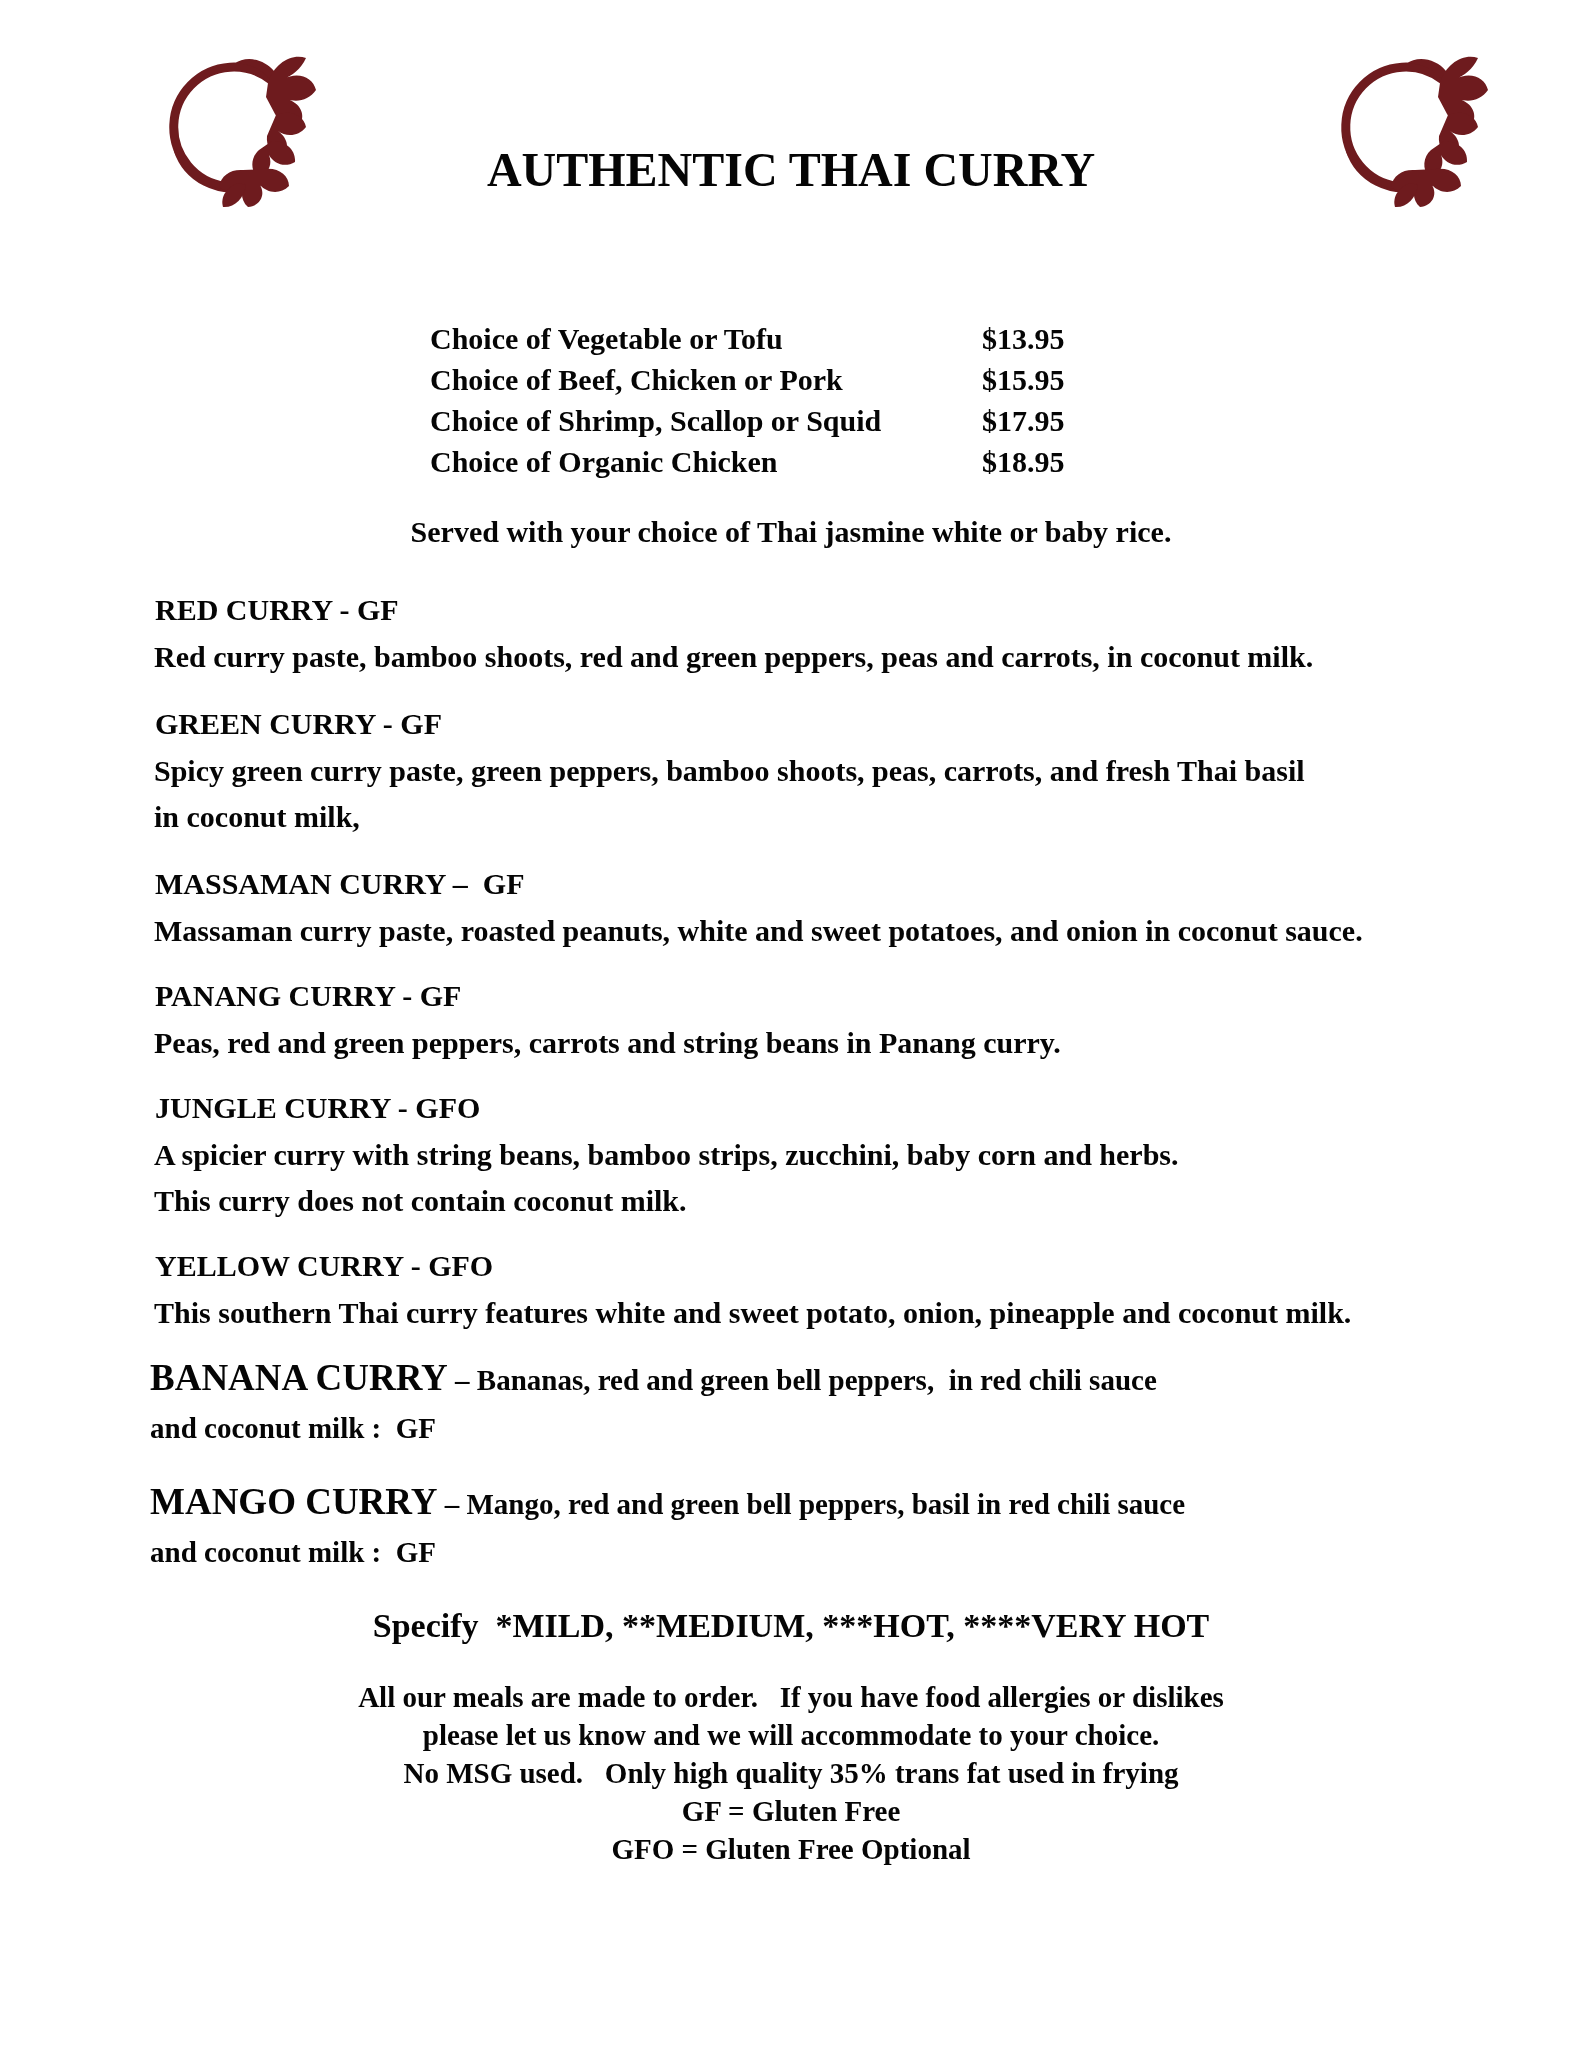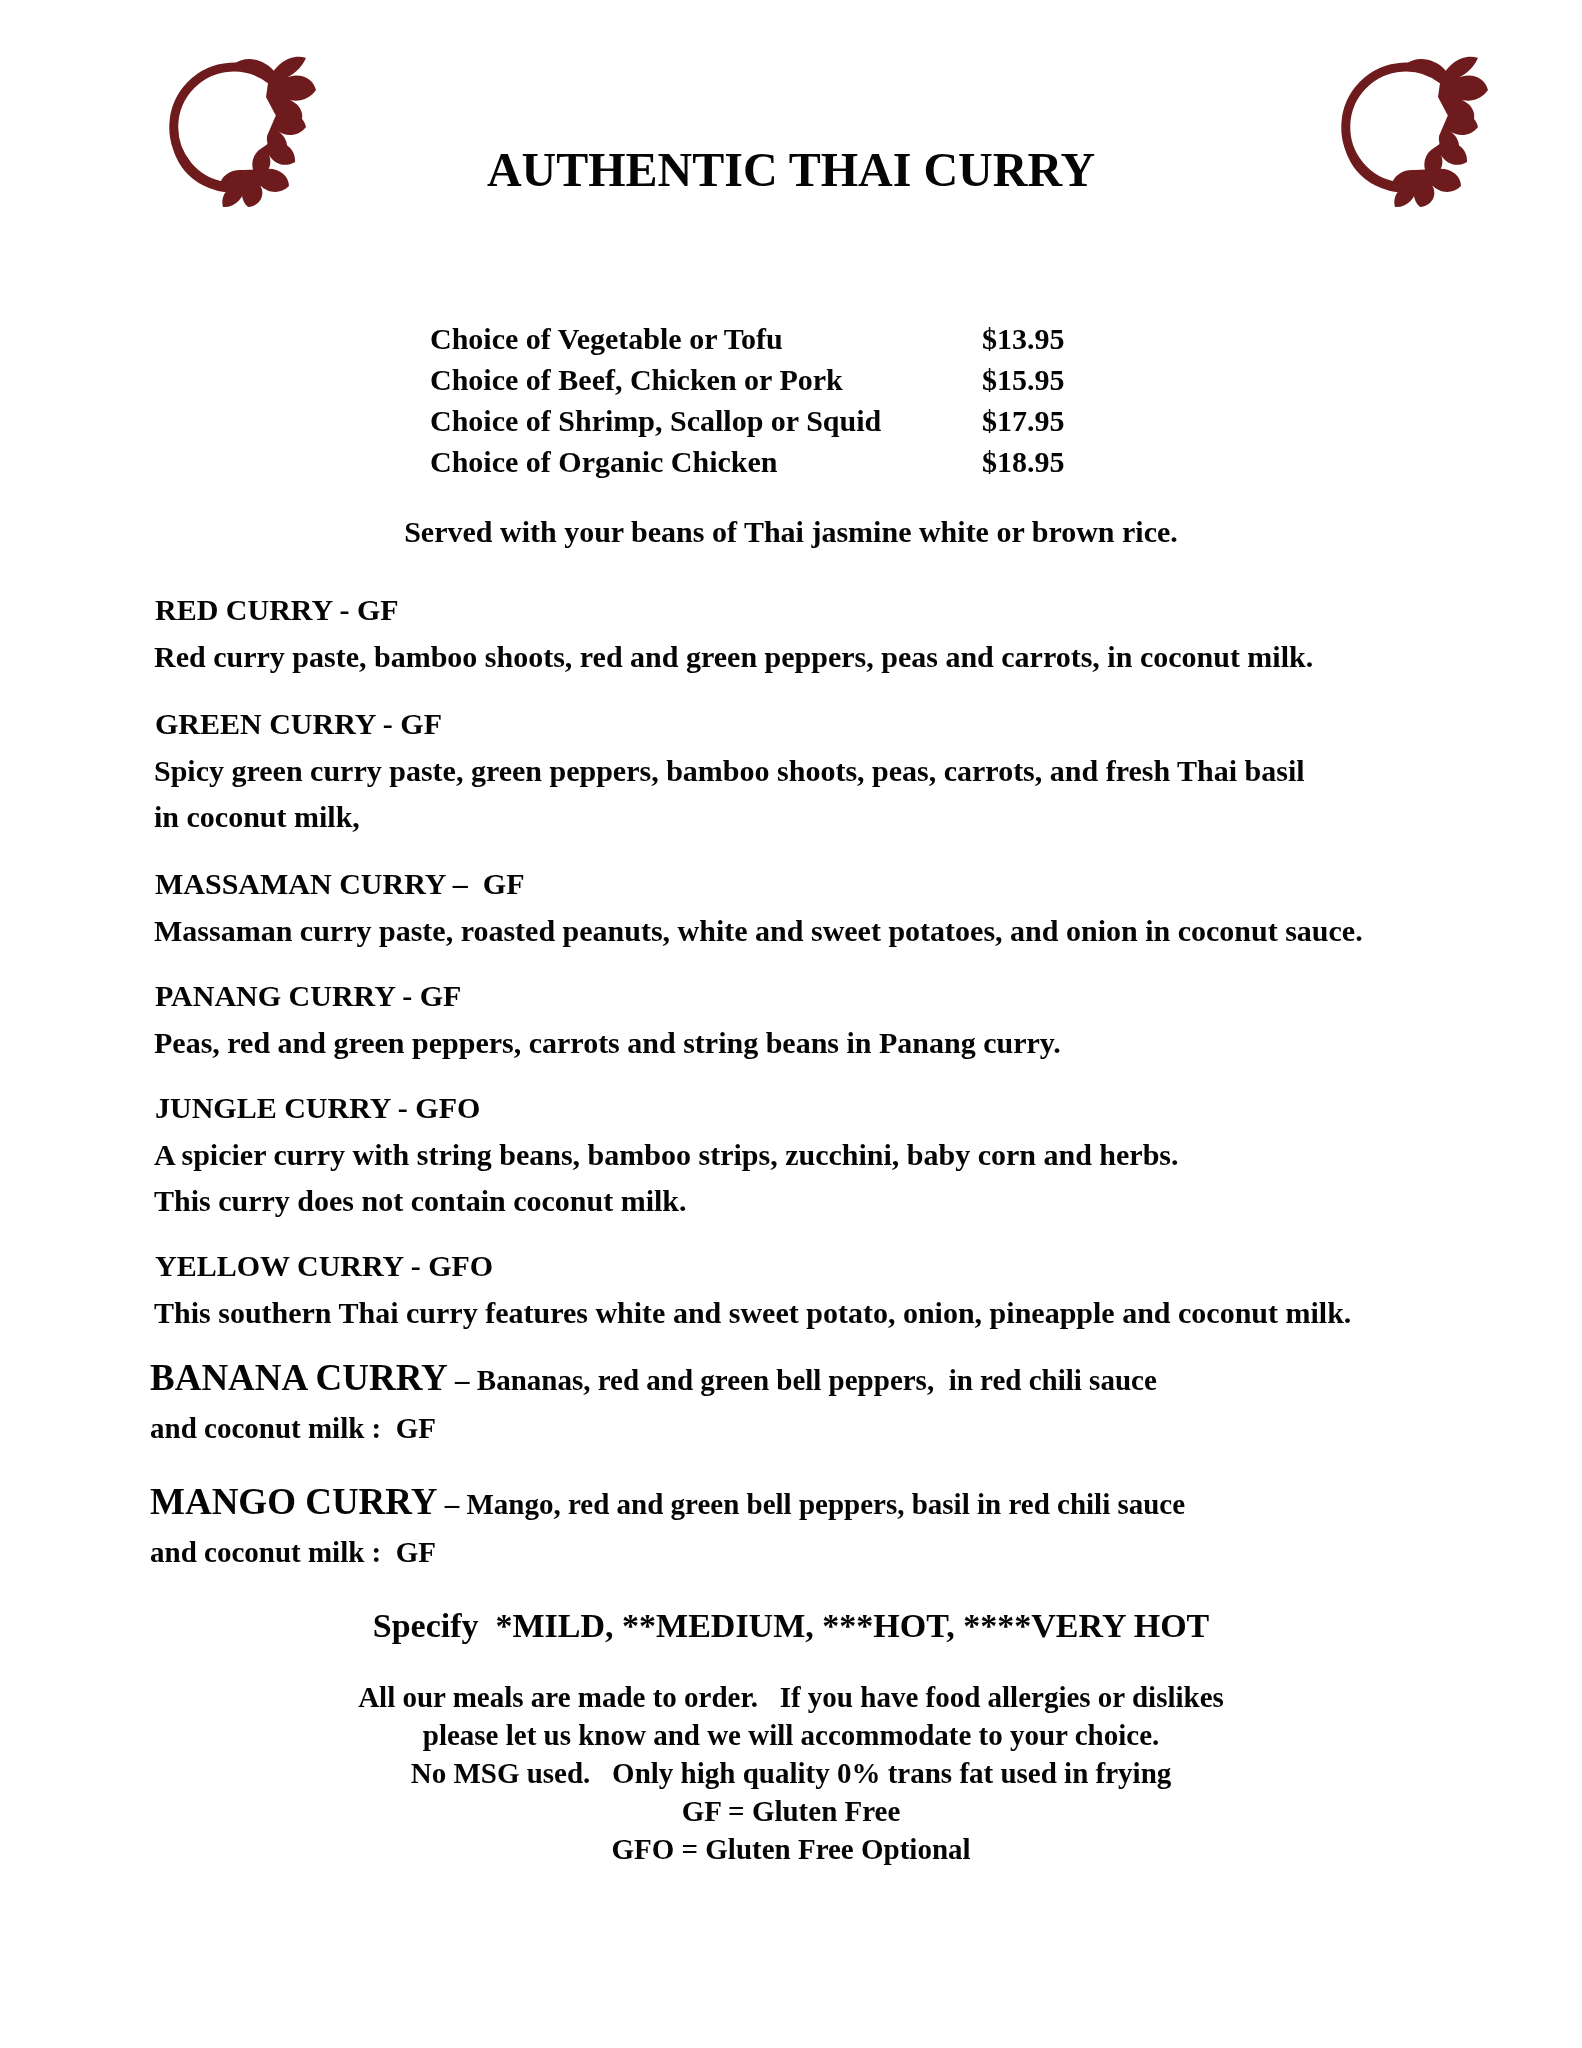--- a/index.html
+++ b/index.html
@@ -120,21 +120,21 @@
     <div class="price-row">
       <span class="plabel kw">Choice of Shrimp, Scallop or Squid</span>
       <span class="pprice kw">$17.95</span>
     </div>
     <div class="price-row">
       <span class="plabel kw">Choice of Organic Chicken</span>
       <span class="pprice kw">$18.95</span>
     </div>
   </div>
 
-  <div class="served kw">Served with your beans of Thai jasmine white or brown rice.</div>
+  <div class="served kw">Served with your choice of Thai jasmine white or baby rice.</div>
 
   <section class="section sec-red">
     <h2 class="kw">RED CURRY - GF</h2>
     <p class="kw">Red curry paste, bamboo shoots, red and green peppers, peas and carrots, in coconut milk.</p>
   </section>
 
   <section class="section sec-green">
     <h2 class="kw">GREEN CURRY - GF</h2>
     <p class="kw">Spicy green curry paste, green peppers, bamboo shoots, peas, carrots, and fresh Thai basil</p>
     <p class="kw">in coconut milk,</p>
@@ -169,18 +169,18 @@
   <div class="featured feat-mango">
     <p class="line1"><span class="feat-name kw">MANGO CURRY</span><span class="feat-rest kw"> – Mango, red and green bell peppers, basil in red chili sauce</span></p>
     <p class="line2 kw">and coconut milk :  GF</p>
   </div>
 
   <div class="spice kw">Specify  *MILD, **MEDIUM, ***HOT, ****VERY HOT</div>
 
   <div class="footer-notes">
     <p class="kw">All our meals are made to order.   If you have food allergies or dislikes</p>
     <p class="kw">please let us know and we will accommodate to your choice.</p>
-    <p class="kw">No MSG used.   Only high quality 0% trans fat used in frying</p>
+    <p class="kw">No MSG used.   Only high quality 35% trans fat used in frying</p>
     <p class="kw">GF = Gluten Free</p>
     <p class="kw">GFO = Gluten Free Optional</p>
   </div>
 
 </div>
 
 </body></html>

